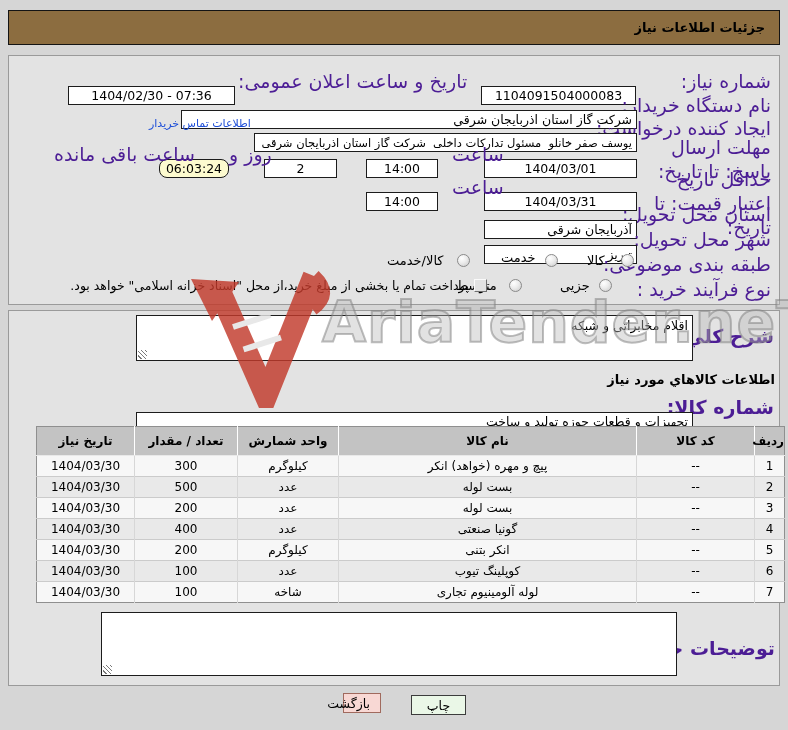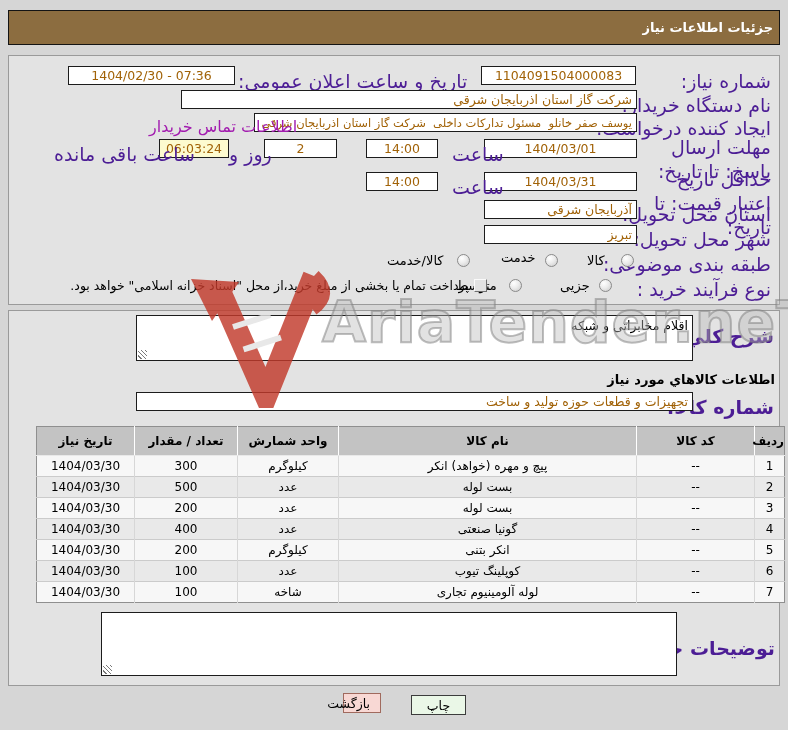--- a/index.html
+++ b/index.html
@@ -9,43 +9,44 @@
     background: #d6d6d6;
     font-family: "DejaVu Sans", "Liberation Sans", sans-serif;
     overflow: hidden;
     direction: rtl;
   }
   .abs { position: absolute; }
   .title-bar {
     left: 8px; top: 10px; width: 772px; height: 35px;
     background: #8c6d40;
     border: 1px solid #141414;
-    color: #ffffff; font-weight: bold; font-size: 13px;
-    line-height: 33px; padding-right: 6px;
+    color: #000000; font-weight: bold; font-size: 13px;
+    line-height: 33px; padding-right: 14px;
   }
   .panel {
     left: 8px;
     background: #e3e3e3;
     border: 1px solid #9a9a9a;
   }
   #panel-form { top: 55px; width: 772px; height: 250px; }
   #panel-goods { top: 310px; width: 772px; height: 376px; }
   .lbl { position: absolute; font-size: 19px; color: #4c1d95; white-space: nowrap; }
   .lbl.wrap { white-space: normal; text-align: right; line-height: 1.25; }
   .lbl-b { font-weight: bold; }
   .inp {
     position: absolute; height: 19px;
     background: #ffffff; border: 1px solid #1c1c1c;
-    font-family: inherit; font-size: 12.5px; color: #a16207;
+    font-family: inherit; font-size: 12.5px; color: #000000;
     padding: 0 4px;
+    margin-top: 20px;
   }
   .inp.center { text-align: center; direction: ltr; }
   .inp.rtl-right { text-align: right; }
-  .inp.yellow { background: #fdfbcf; }
-  .link { position: absolute; color: #a21caf; font-size: 16px; white-space: nowrap; cursor: pointer; }
+  .inp.yellow { background: #fdfbcf; border-radius: 8px; }
+  .link { position: absolute; color: #1d4ed8; font-size: 11px; white-space: nowrap; cursor: pointer; }
   .radio {
     position: absolute; width: 13px; height: 13px; border-radius: 50%;
     border: 1px solid #8a8a8a;
     background: radial-gradient(circle at 35% 30%, #ffffff 0%, #ececec 45%, #c9c9c9 100%);
   }
   .chk {
     position: absolute; width: 13px; height: 13px;
     background: #e2e2e2;
     border: 1px solid; border-color: #fafafa #6f6f6f #6f6f6f #fafafa;
   }

